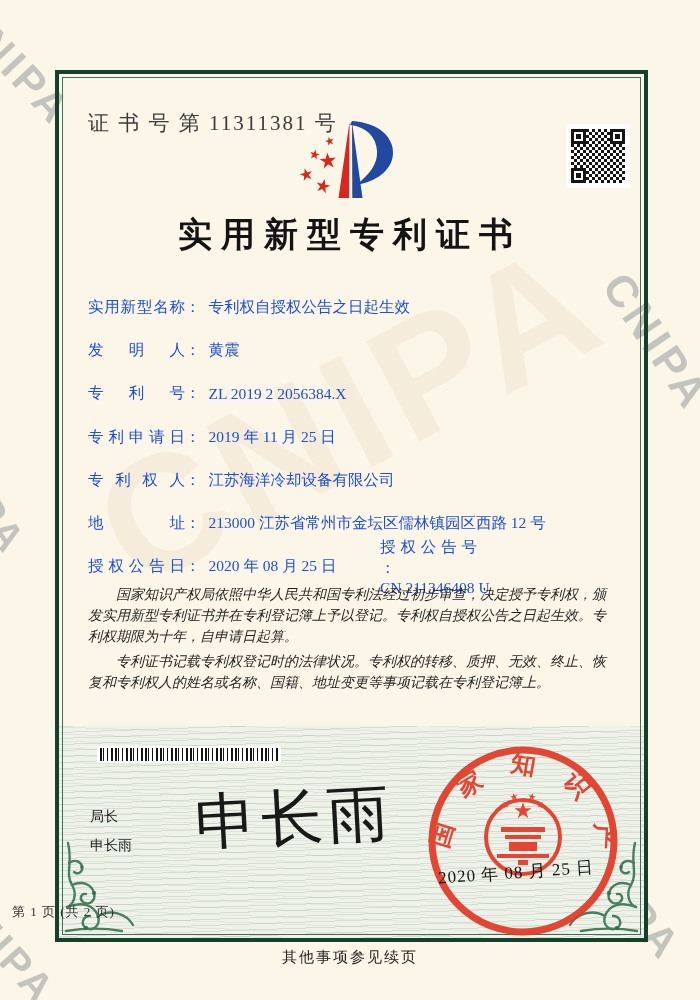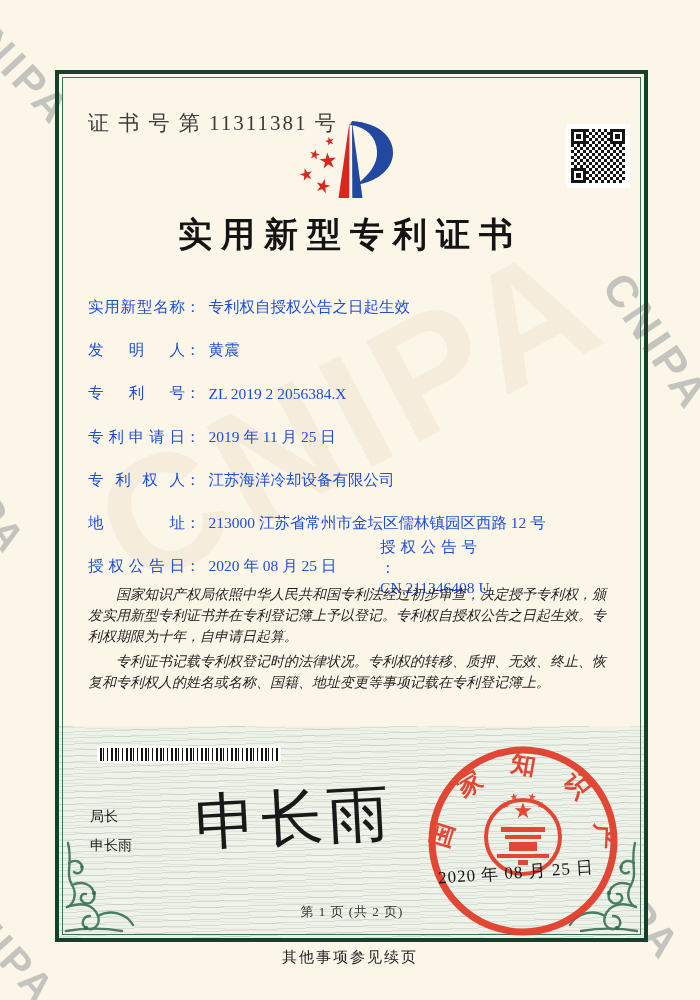--- a/index.html
+++ b/index.html
@@ -70,21 +70,21 @@
       #fff 4px 7px,#141414 7px 8px,#fff 8px 11px,#141414 11px 13px,#fff 13px 15px);}
   .official{position:absolute;left:90px;top:802px;font-size:14px;color:#1c1c1c;
       font-family:"Liberation Sans","DejaVu Sans",sans-serif;line-height:2.05;}
   .signature{position:absolute;left:195px;top:776px;font-size:62px;color:#191919;
       letter-spacing:4px;transform:rotate(-3deg);white-space:nowrap;}
 
   .seal{position:absolute;left:425px;top:743px;width:196px;height:196px;}
   .seal-date{position:absolute;left:430px;top:861px;width:172px;text-align:center;font-size:17px;
       color:#141414;transform:rotate(-4deg);letter-spacing:1px;white-space:nowrap;}
 
-  .page-no{position:absolute;left:4px;right:0;top:903px;text-align:center;font-size:13px;
+  .page-no{position:absolute;left:12px;right:0;top:903px;font-size:13px;
       letter-spacing:1px;color:#333;}
   .footer-note{position:absolute;left:0;right:0;top:948px;text-align:center;font-size:15px;
       color:#1f1f1f;letter-spacing:2px;}
 </style>
 </head>
 <body>
 
 <div class="page">
 
   <span class="wm wm1">CNIPA</span>

